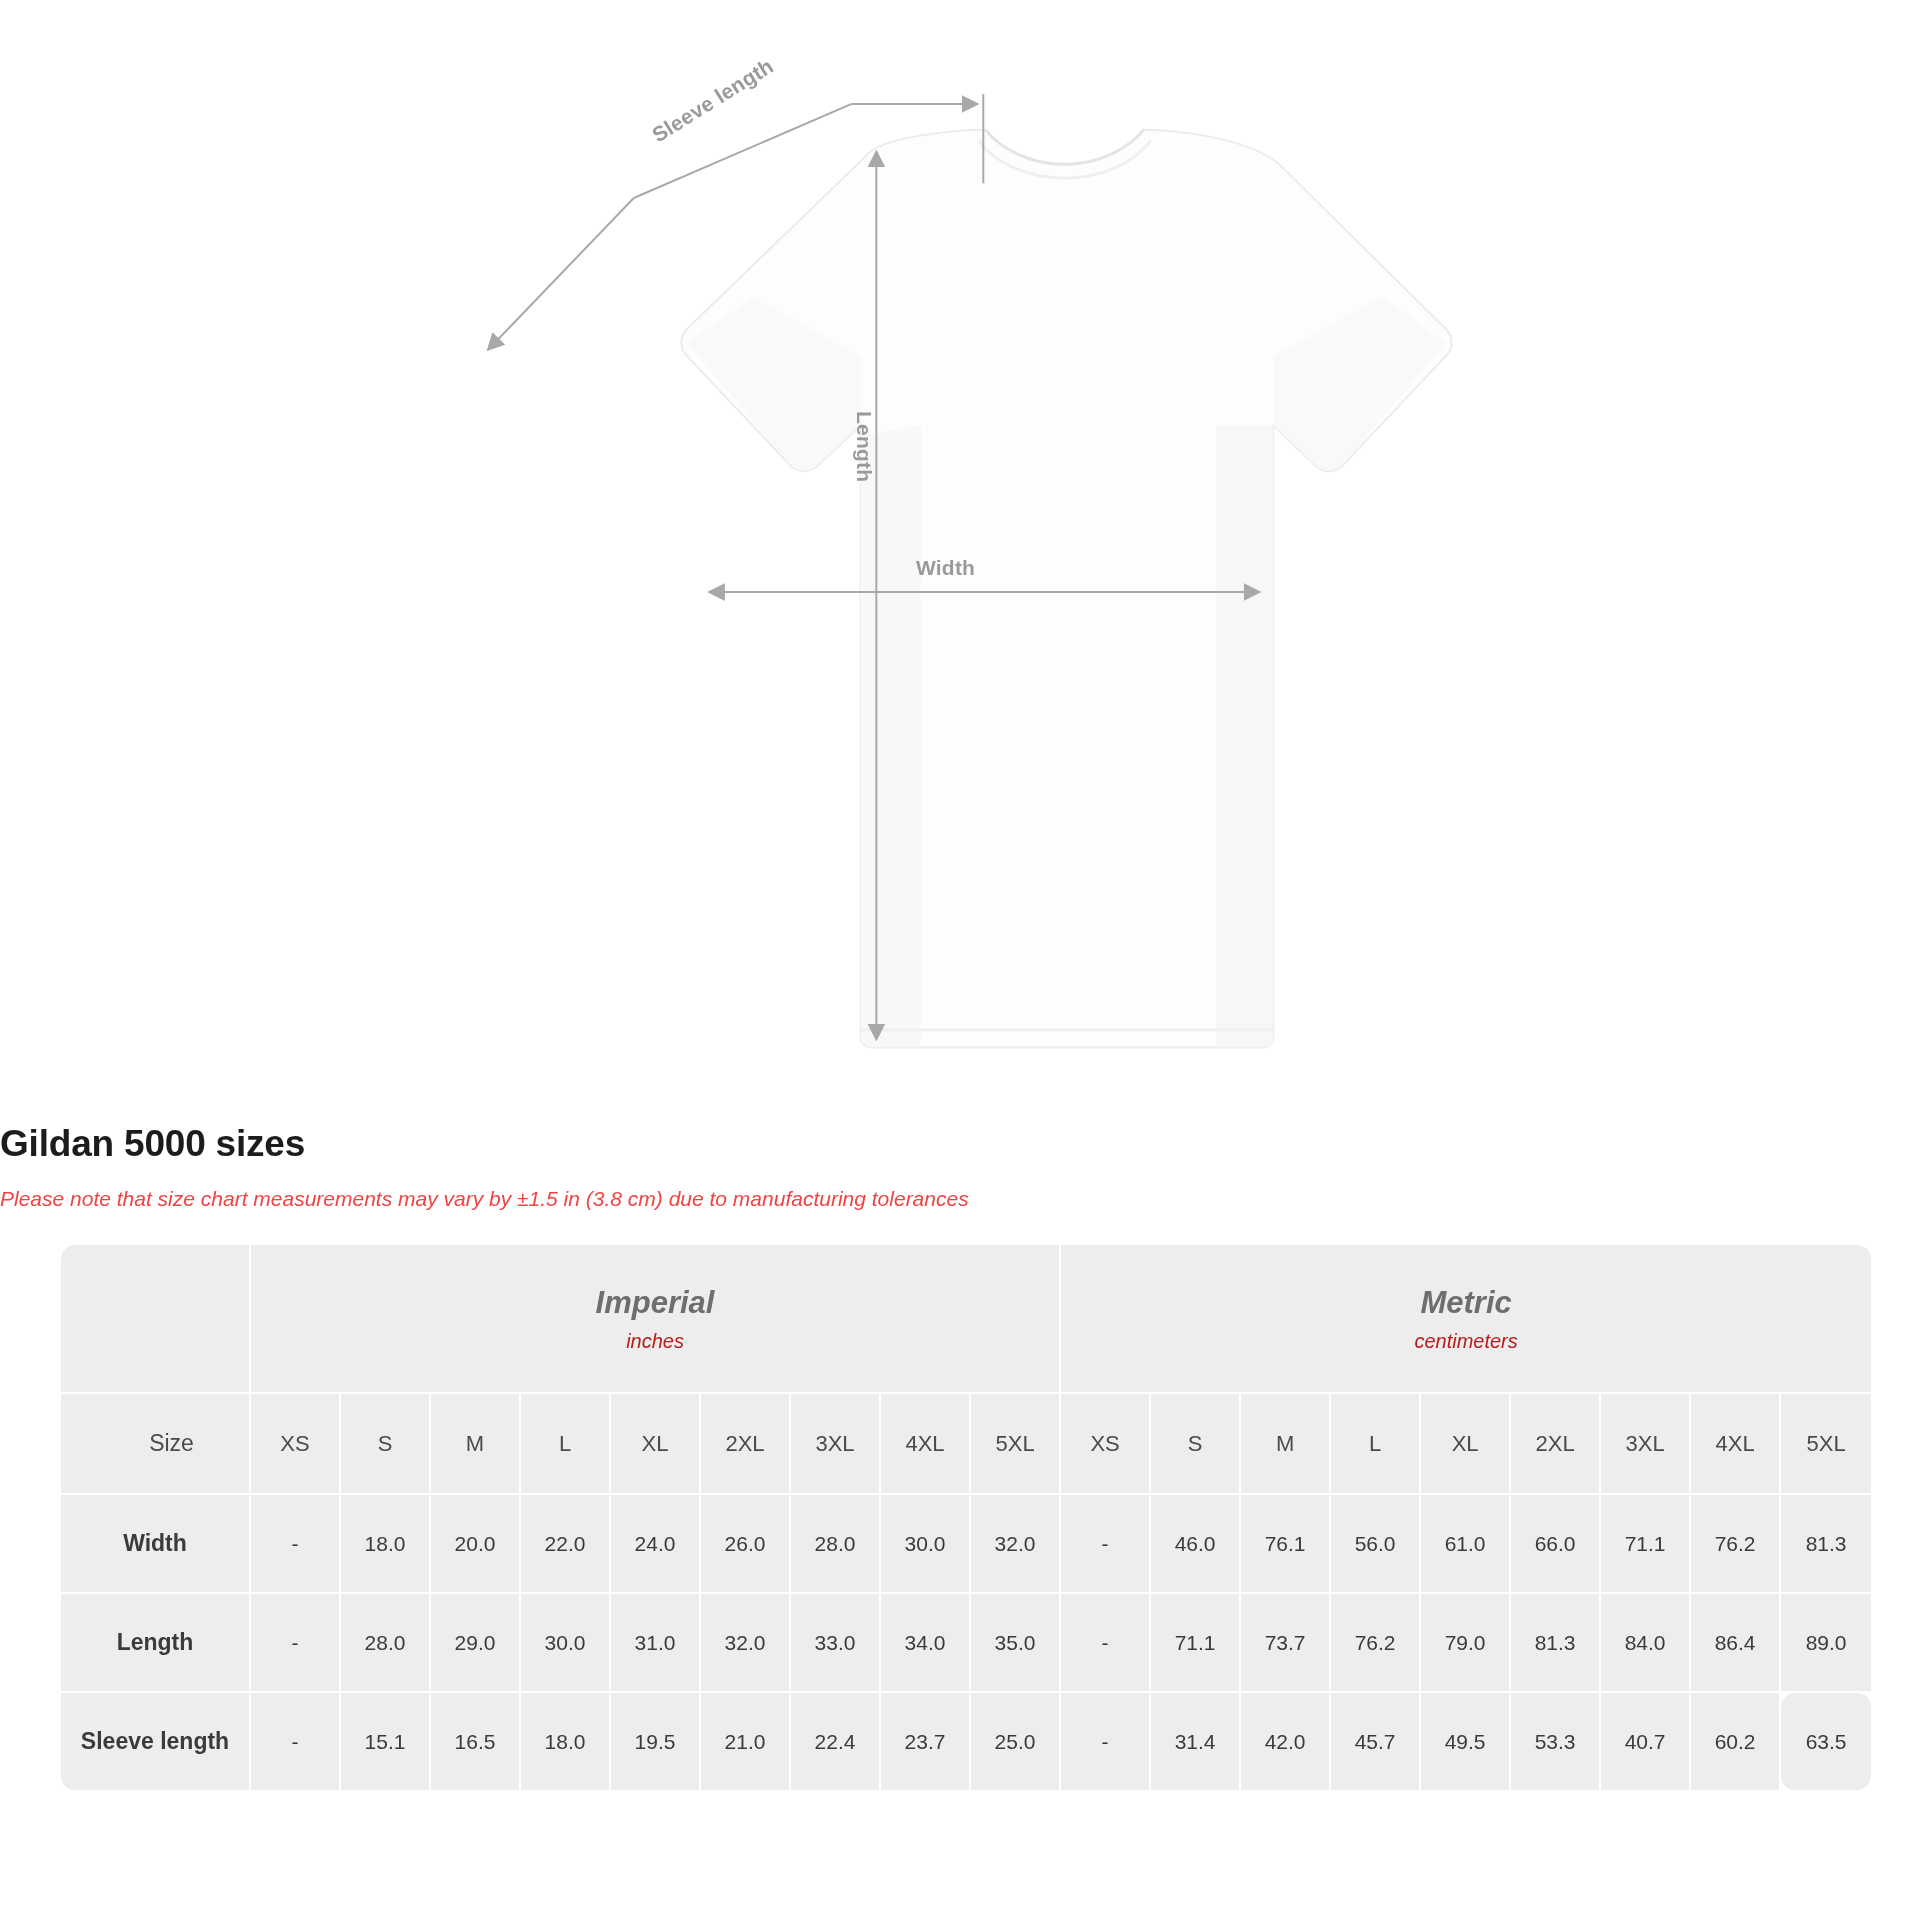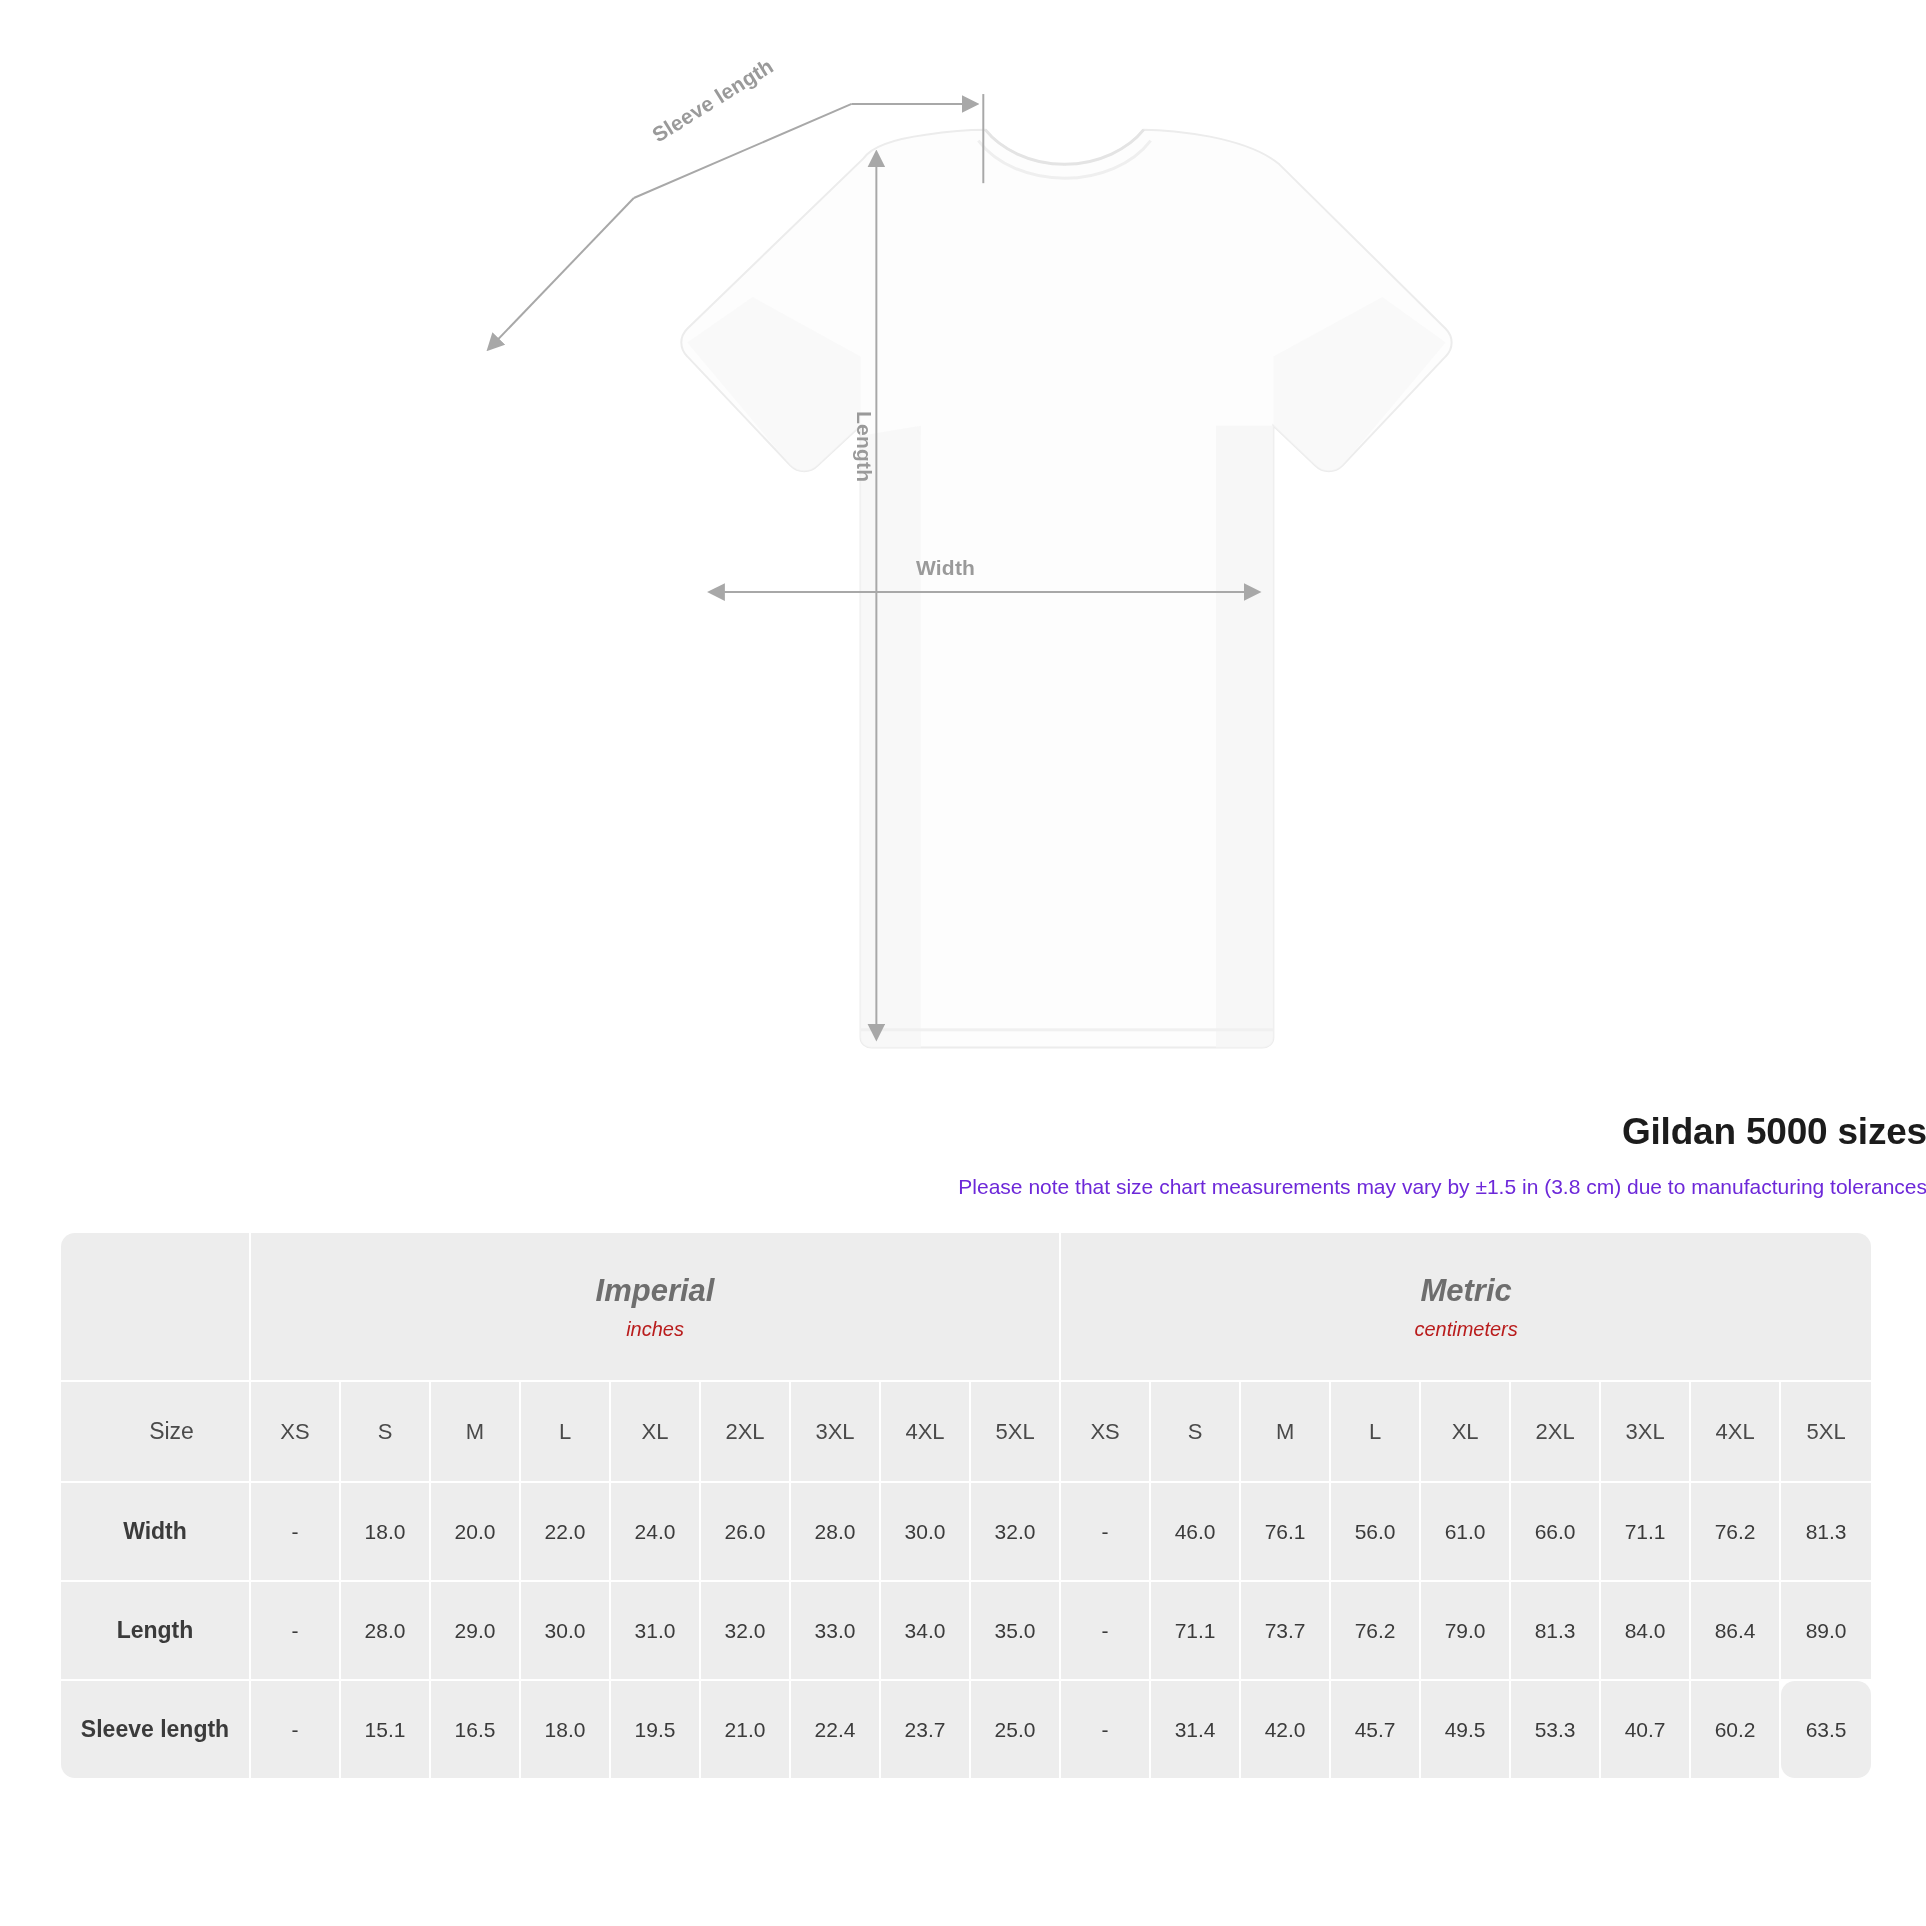--- a/index.html
+++ b/index.html
@@ -53,34 +53,34 @@
     transform: rotate(90deg);
     transform-origin: left top;
   }
   .dim-label.width {
     left: 916px;
     top: 556px;
   }
 
   
   .title-block {
-    text-align: right;
-    margin-top: 12px;
-    padding-left: 9px;
+    text-align: left;
+    margin-top: 24px;
   }
   .chart-title {
     font-size: 37px;
     font-weight: bold;
     color: #1c1c1c;
     margin: 0;
     letter-spacing: -0.2px;
   }
   .chart-note {
     font-size: 21px;
-    color: #6d28d9;
+    font-style: italic;
+    color: #ef4444;
     margin-top: 22px;
   }
 
   
   .table-wrap {
     margin: 34px 61px 0 61px;
   }
   table.size-table {
     width: 1804px;
     border-collapse: separate;

